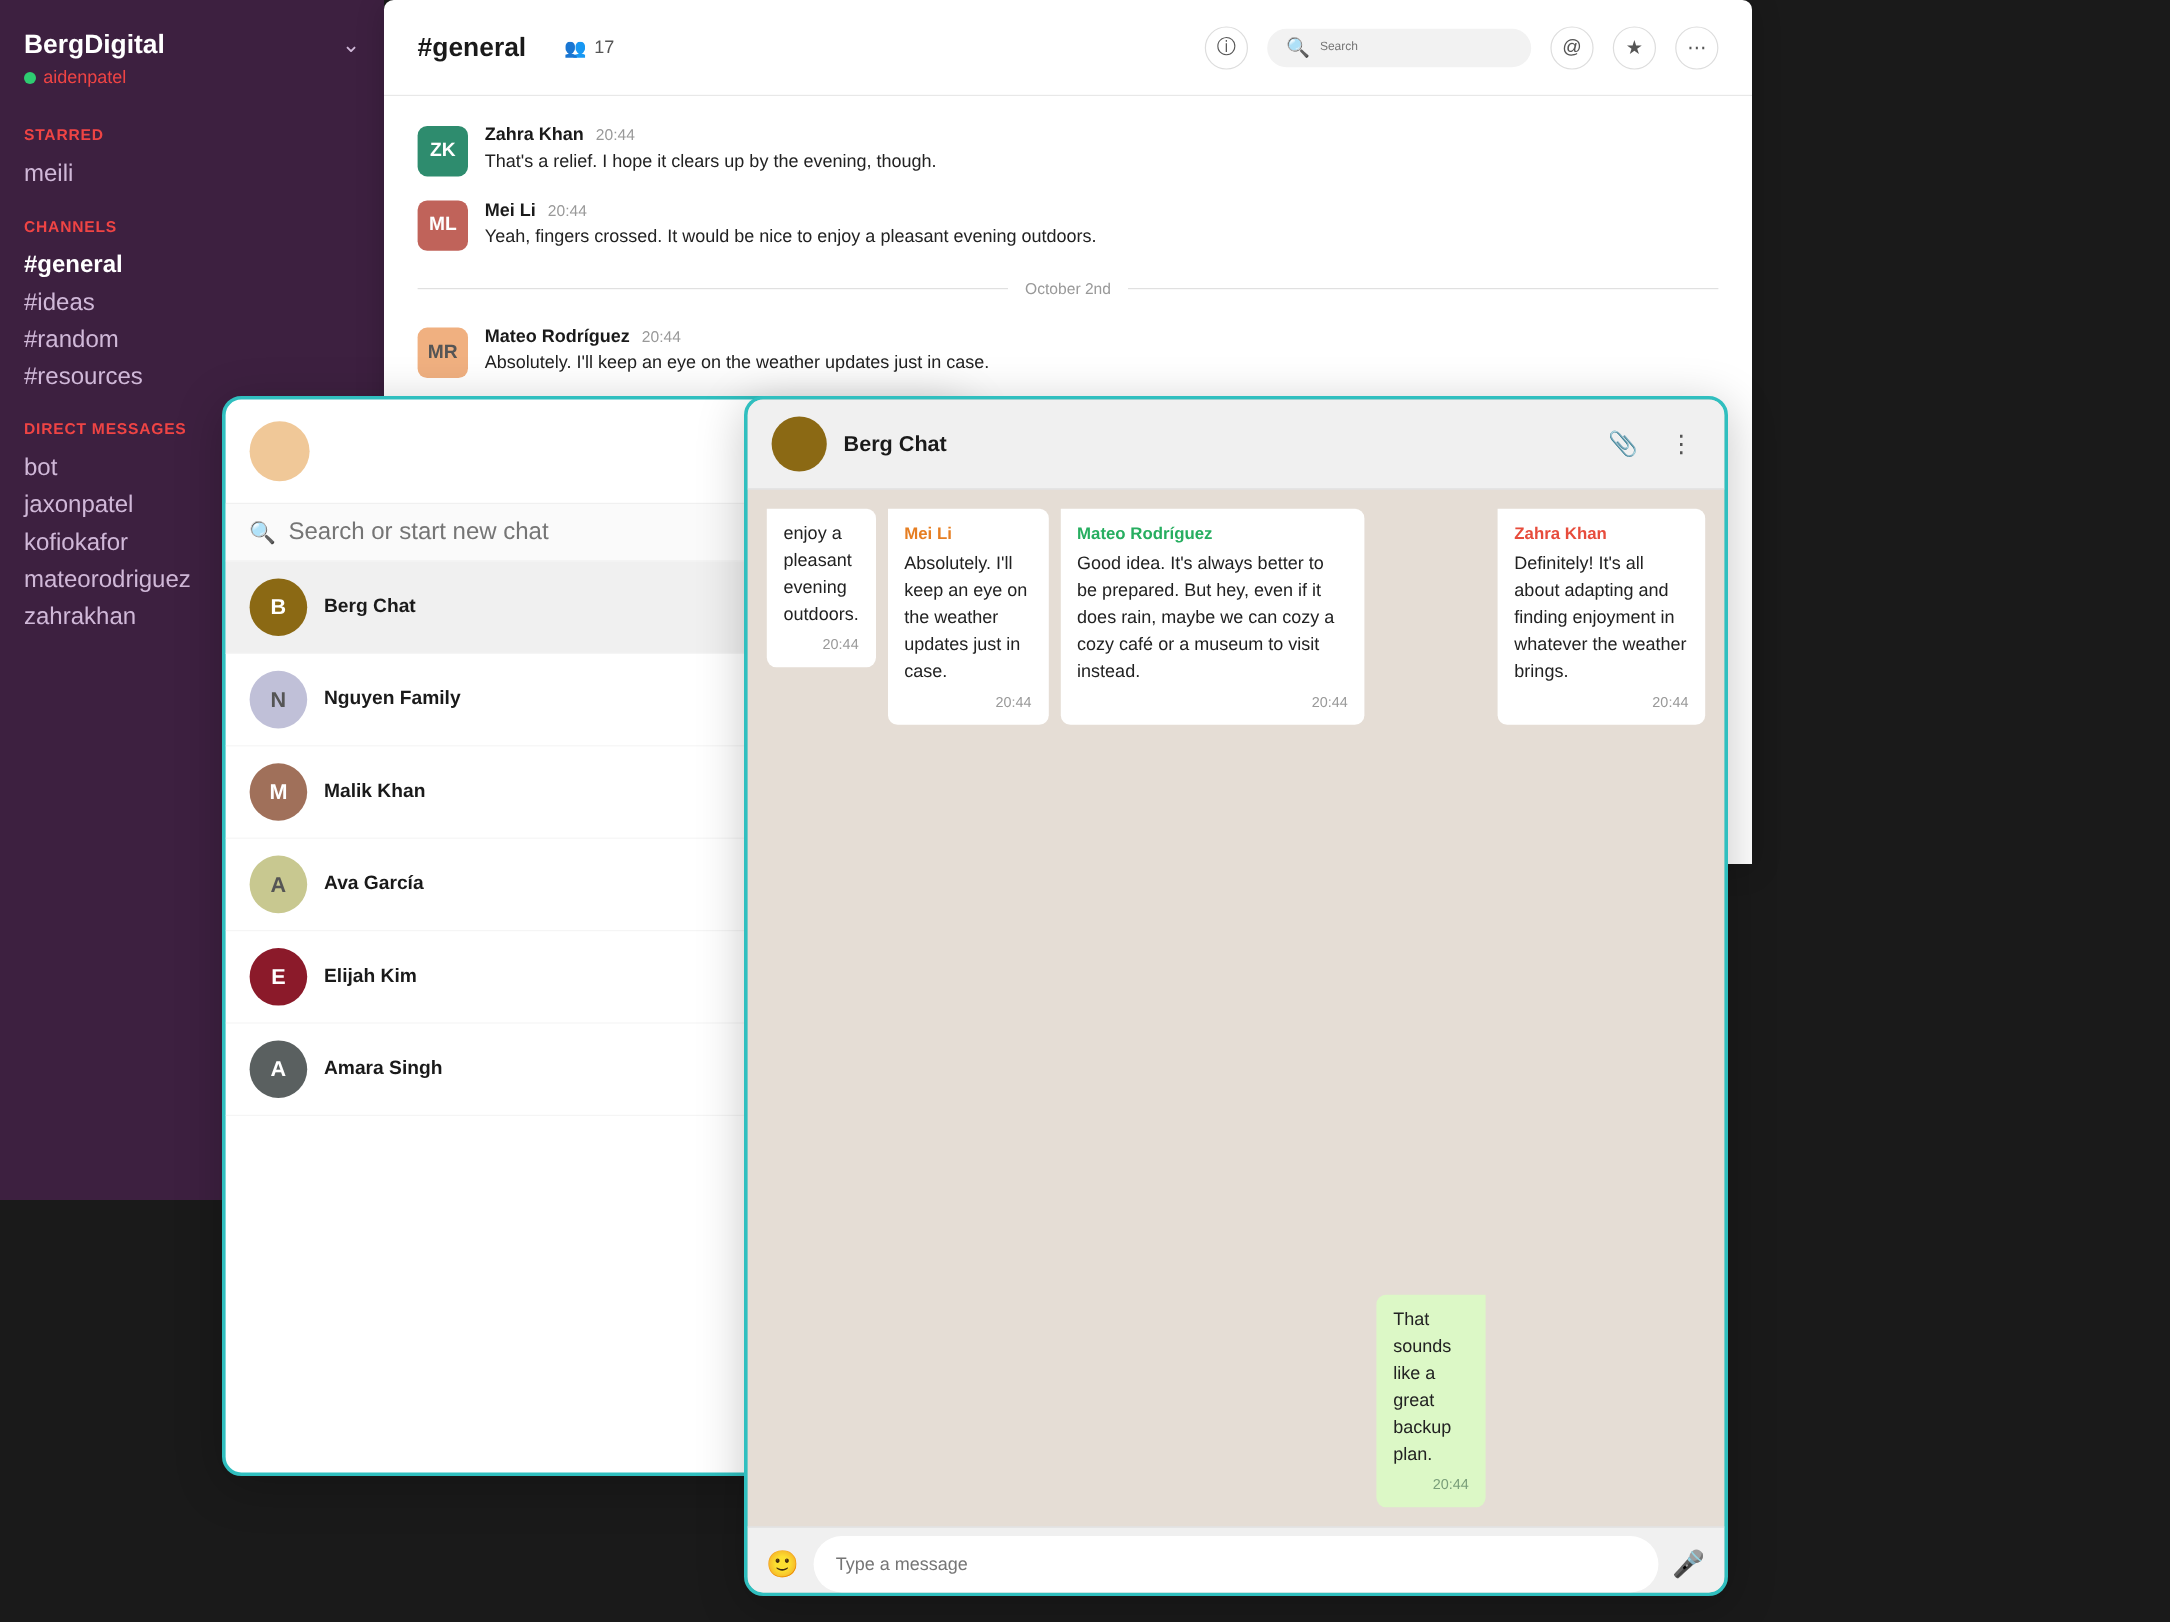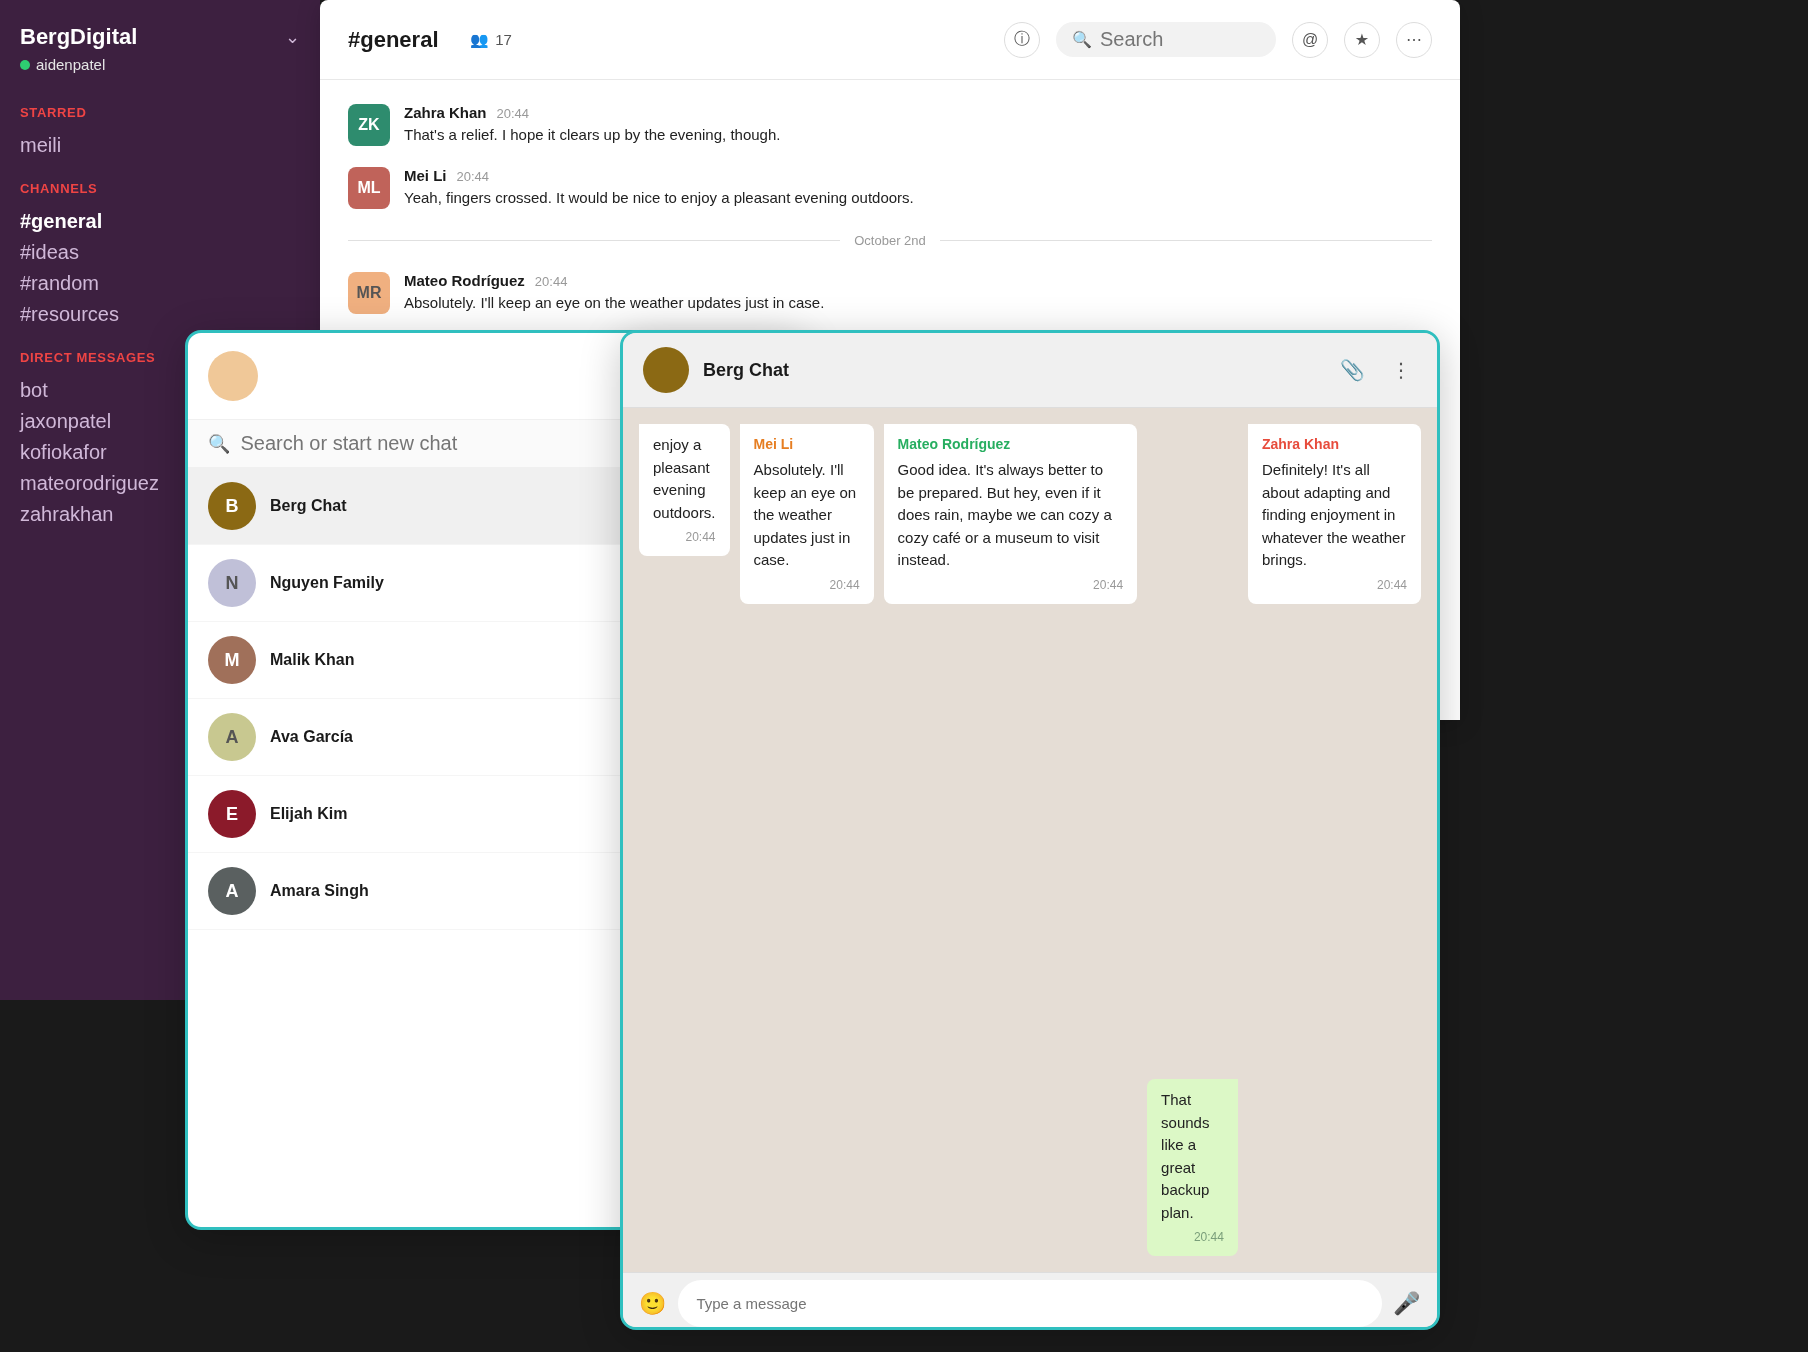--- a/index.html
+++ b/index.html
@@ -35,21 +35,21 @@
     }
     .sidebar-chevron {
       color: #d0b8d8;
       font-size: 18px;
     }
     .sidebar-user {
       display: flex;
       align-items: center;
       gap: 6px;
       font-size: 15px;
-      color: #e5e5e5;
+      color: #ef4444;
       margin-bottom: 32px;
     }
     .online-dot {
       width: 10px; height: 10px;
       border-radius: 50%;
       background: #2ecc71;
       display: inline-block;
     }
     .sidebar-section-label {
       font-size: 13px;
@@ -106,21 +106,21 @@
       align-items: center;
       background: #f2f2f2;
       border-radius: 20px;
       padding: 6px 16px;
       gap: 8px;
       width: 220px;
     }
     .search-box input {
       border: none;
       background: transparent;
-      font-size: 20px;
+      font-size: 10px;
       color: #15803d;
       outline: none;
       width: 140px;
     }
     .header-icon {
       width: 36px; height: 36px;
       border-radius: 50%;
       border: 1px solid #ddd;
       display: flex;
       align-items: center;
@@ -131,21 +131,21 @@
     }
     .chat-messages {
       padding: 24px 28px;
       overflow-y: auto;
       height: calc(100% - 80px);
     }
     .message-row {
       display: flex;
       gap: 14px;
       margin-bottom: 20px;
-      align-items: center;
+      align-items: flex-end;
     }
     .avatar {
       width: 42px; height: 42px;
       border-radius: 8px;
       flex-shrink: 0;
       display: flex;
       align-items: center;
       justify-content: center;
       font-weight: 700;
       font-size: 16px;

